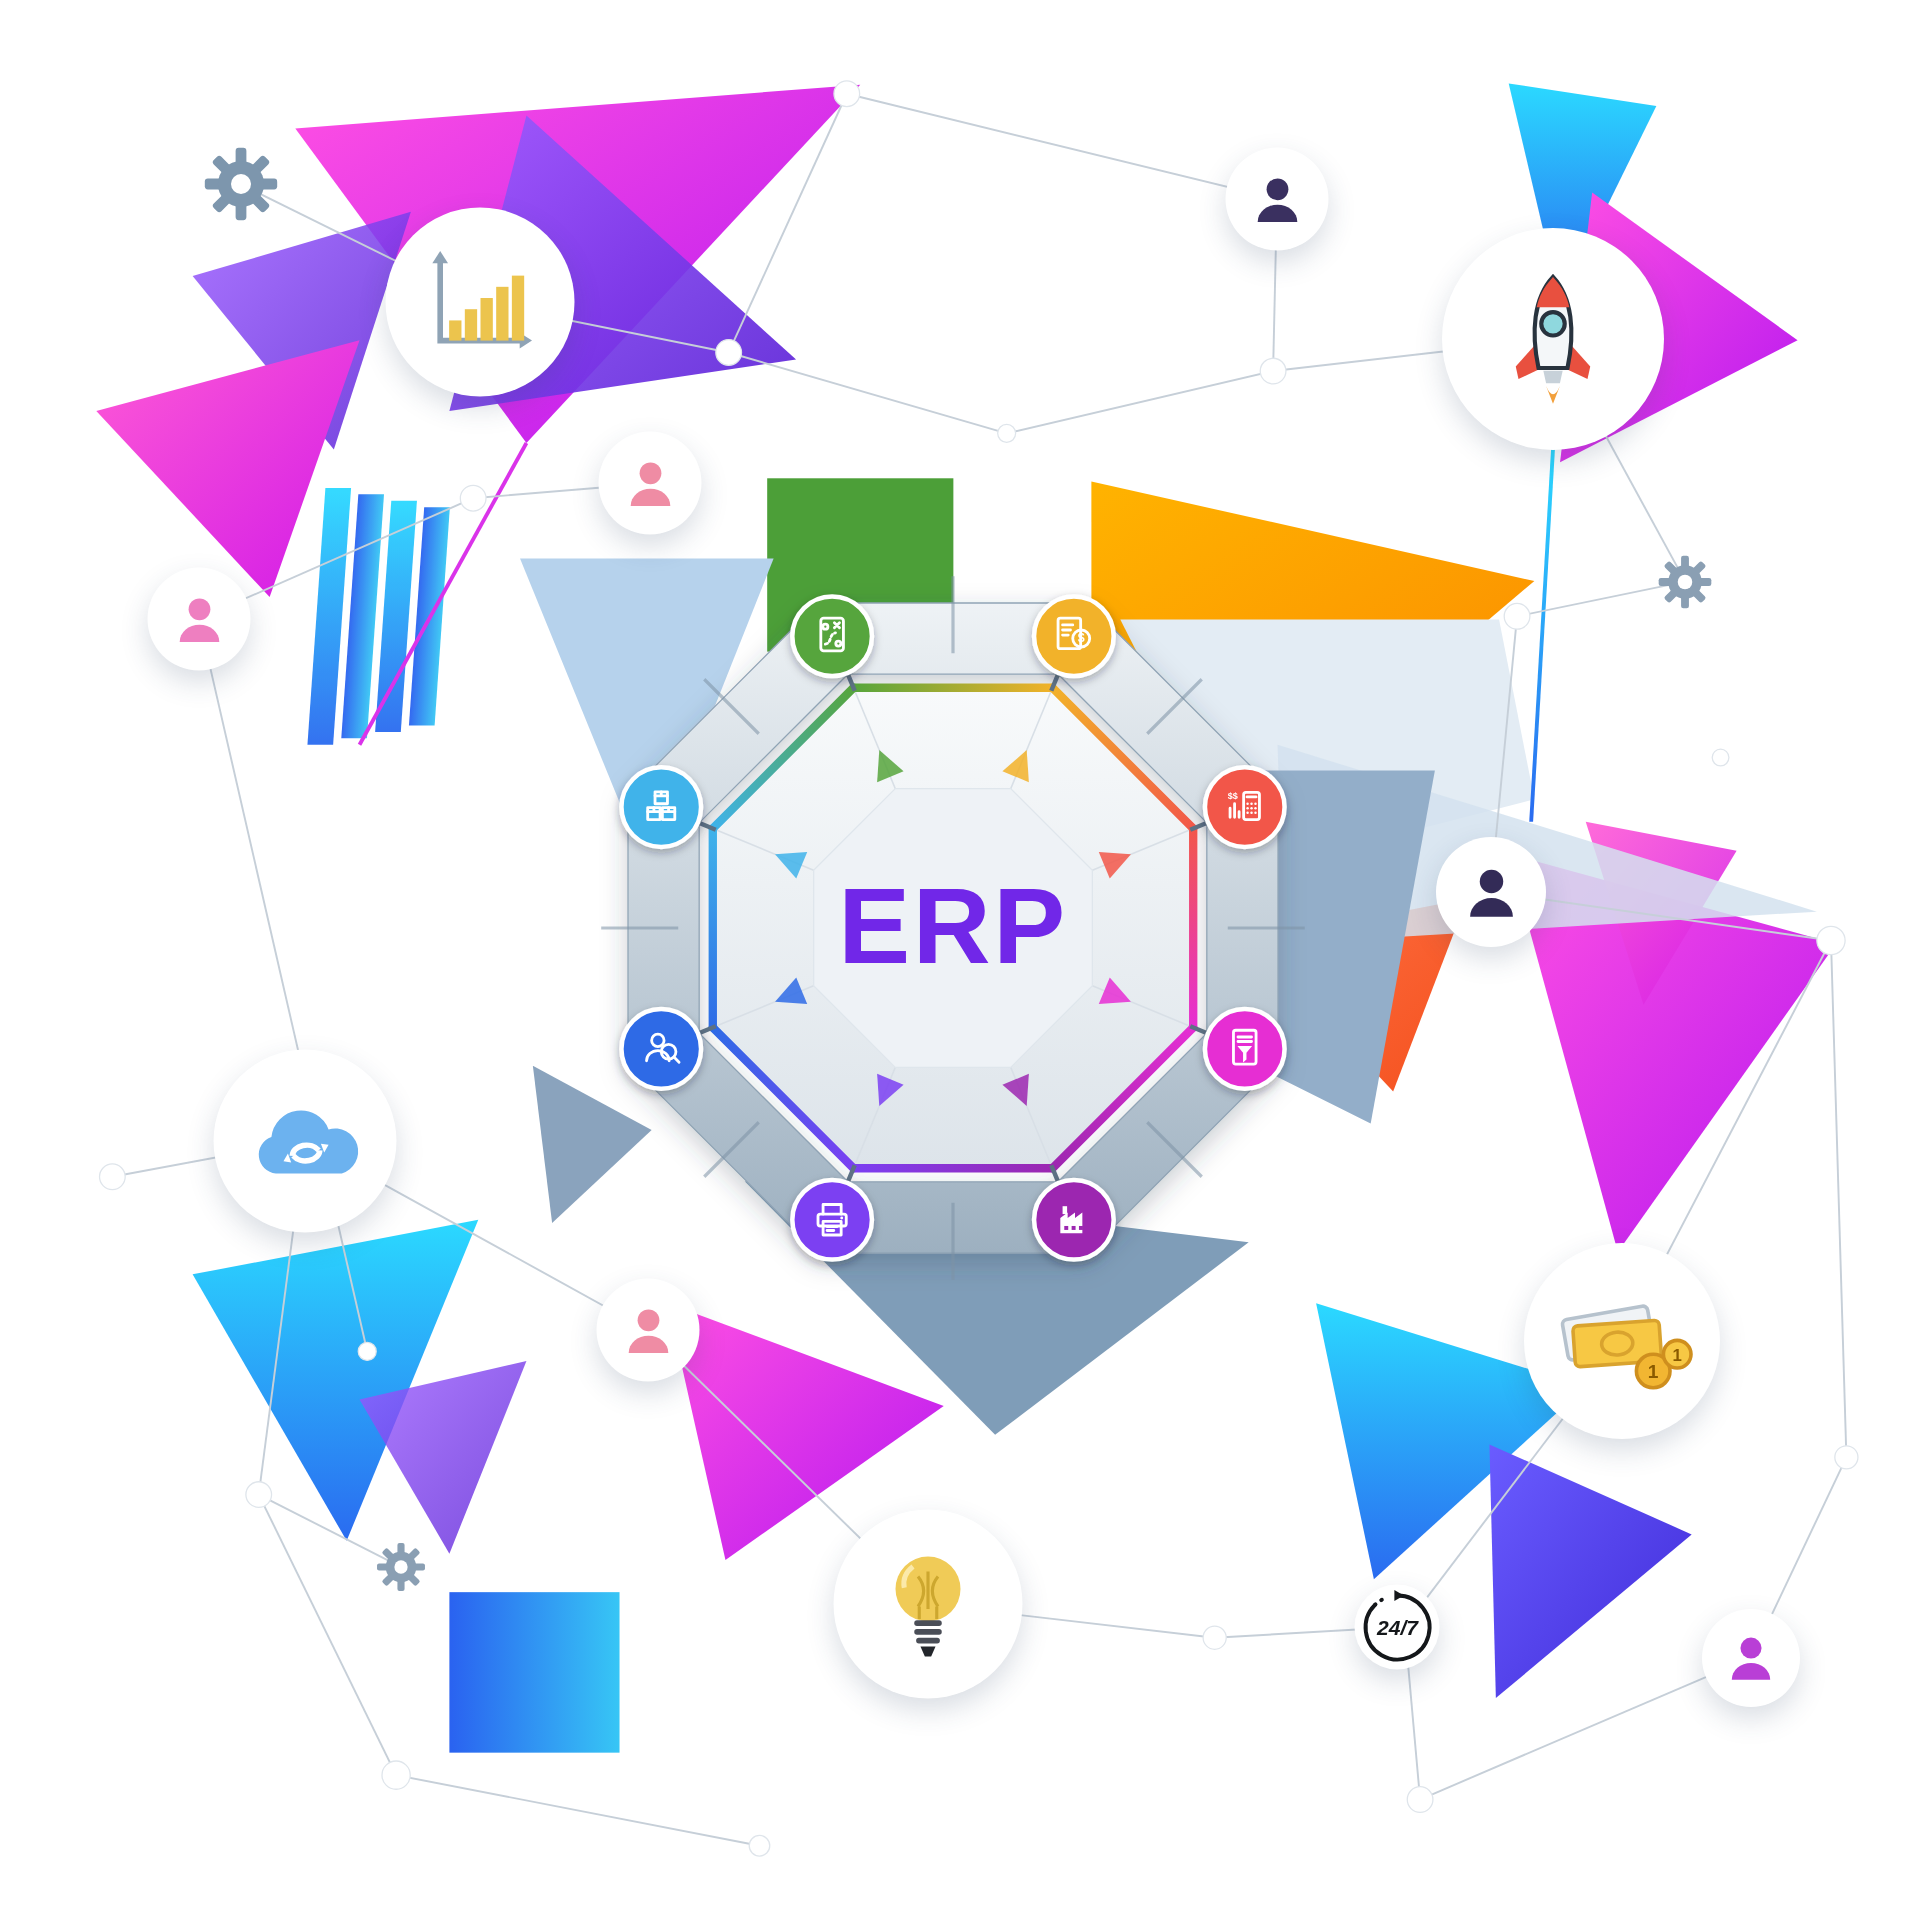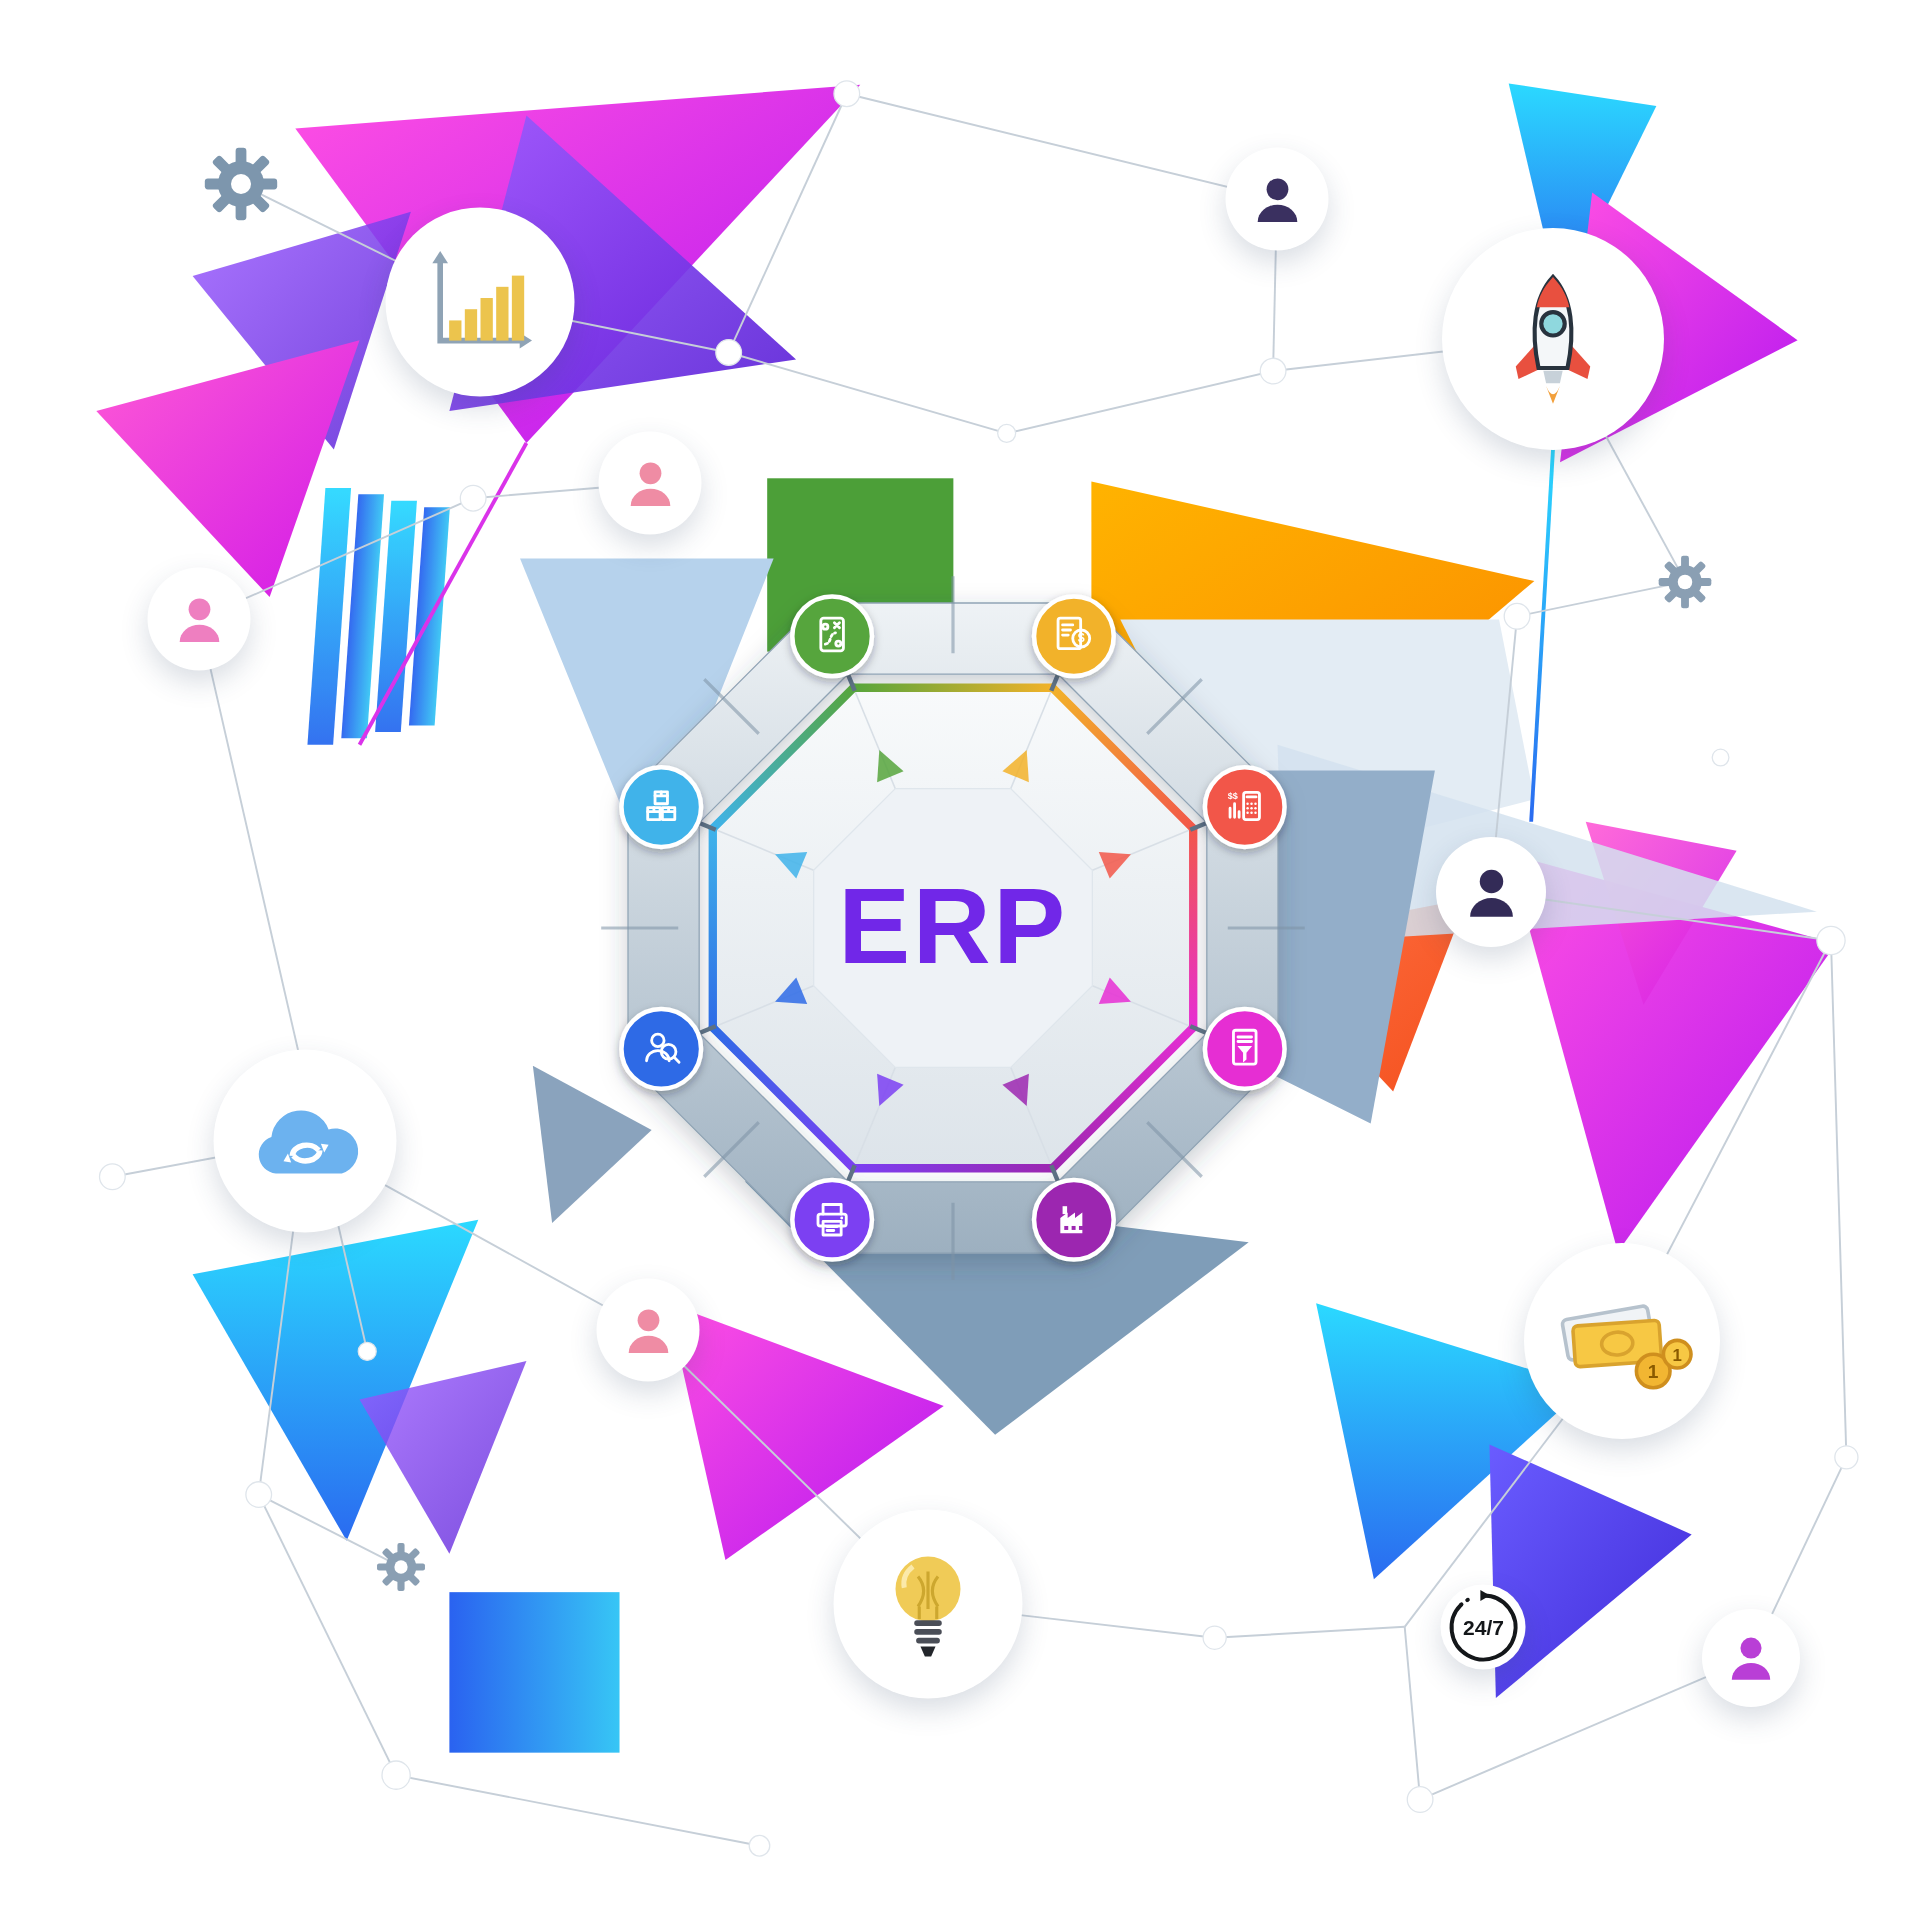--- a/index.html
+++ b/index.html
@@ -488,21 +488,21 @@
       <path d="M38 20 q-9 7 -7 17" stroke="#fbe9a9" stroke-width="4" fill="none"></path>
       <path d="M42 28 q9 11 0 24 M58 28 q-9 11 0 24 M50 24 v30" stroke="#cda72f" stroke-width="2.5" fill="none"></path>
       <path d="M43 52 v10 M57 52 v10" stroke="#cda72f" stroke-width="2.5"></path>
       <rect x="39" y="63" width="22" height="4.5" rx="2.2" fill="#4a4e57"></rect>
       <rect x="39" y="70" width="22" height="4.5" rx="2.2" fill="#4a4e57"></rect>
       <rect x="40.5" y="77" width="19" height="4.5" rx="2.2" fill="#4a4e57"></rect>
       <path d="M44 84 h12 l-3.5 8 h-5 z" fill="#23262b"></path>
           </svg>
         </span>
       </div>
-      <div class="node circle" style="left: 1483px; top: 1627px; width: 85px; height: 85px;">
+      <div class="node circle" style="left: 1397px; top: 1627px; width: 85px; height: 85px; font-style: italic;">
         <span class="icon" style="width: 78px; height: 78px;">
           <svg viewBox="0 0 100 100">
       <circle cx="50" cy="50" r="41" fill="#fff"></circle>
       <path d="M50 9 a41 41 0 1 1 -28.9 12" fill="none" stroke="#14171a" stroke-width="5" stroke-linecap="round"></path>
       <path d="M21.1 21 a41 41 0 0 1 13 -8.6" fill="none" stroke="#14171a" stroke-width="5" stroke-dasharray="1 9" stroke-linecap="round"></path>
       <path d="M46 2 l12 7 -12 7 z" fill="#14171a"></path>
       <text x="50" y="60" text-anchor="middle" font-size="27" font-weight="bold" fill="#14171a" font-family="'Liberation Sans',sans-serif">24/7</text>
           </svg>
         </span>
       </div>

